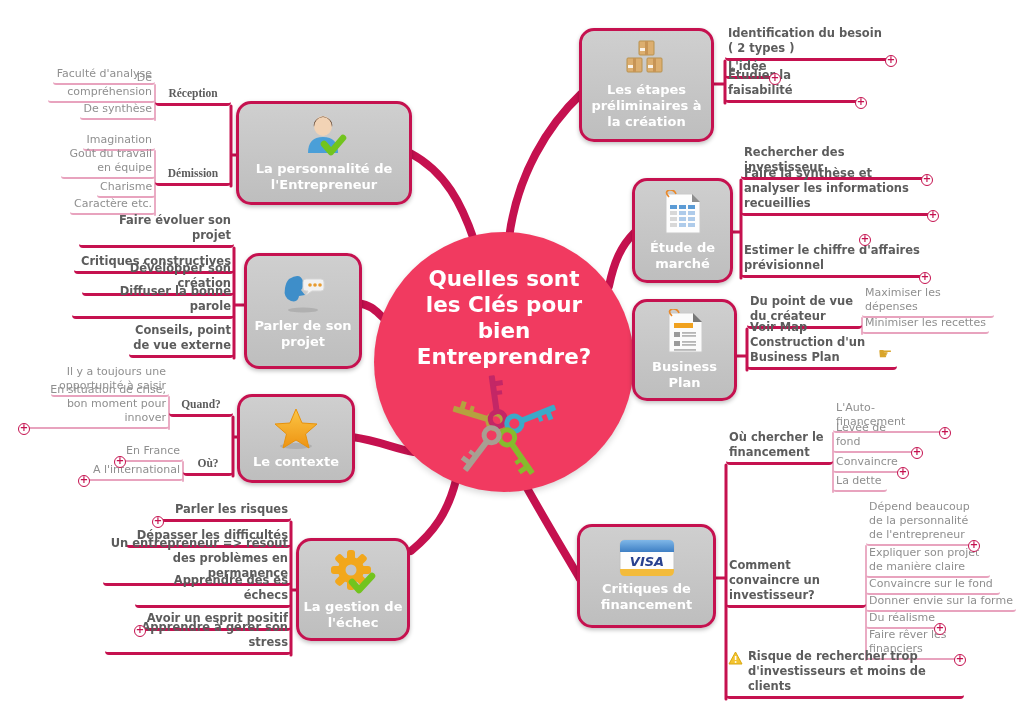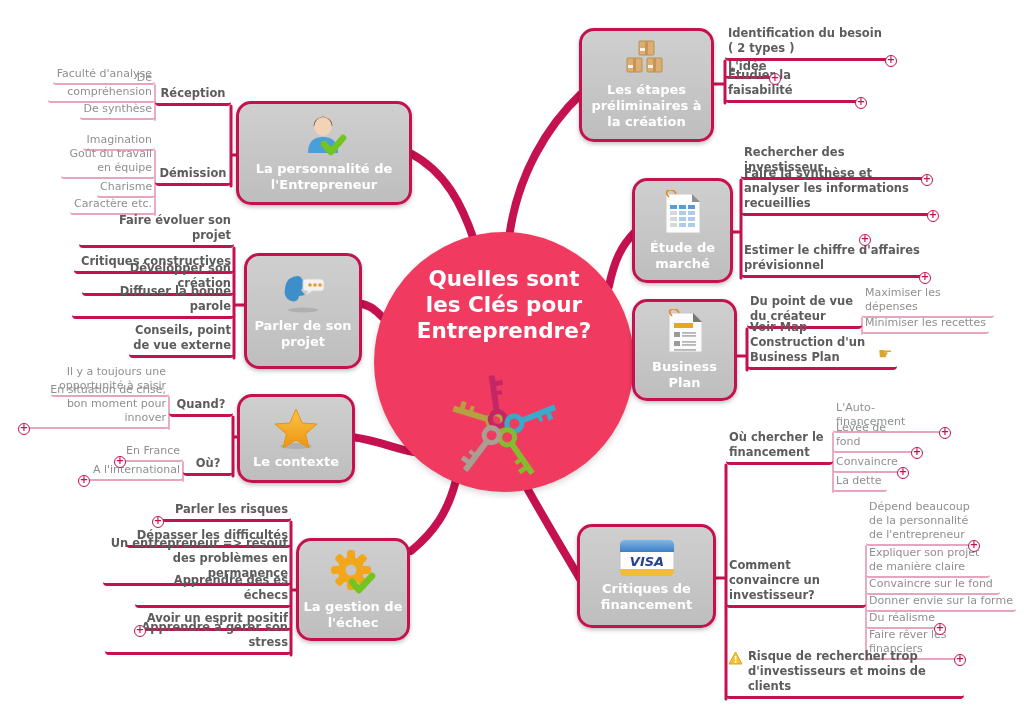--- a/index.html
+++ b/index.html
@@ -45,21 +45,21 @@
   .l2 {
     font-size:11.5px; font-weight:bold; color:#5C5C5C; line-height:15px;
     border-bottom:3px solid #C5114F; border-radius:0 0 4px 4px;
   }
   .l3 {
     font-size:11px; color:#8F8F8F; line-height:14px;
     border-bottom:2px solid #E8A3BE; border-radius:0 0 3px 3px;
   }
   .left  { text-align:right; }
   .right { text-align:left;margin-top:24px; }
-  .lc    { text-align:center; }
+  .lc    { text-align:center;font-family:Liberation Serif, serif; }
 
   
   .plus {
     position:absolute; z-index:3; width:12px; height:12px;
     border:1.5px solid #C5114F; border-radius:50%; background:#fff;
     color:#C5114F; cursor:pointer;
   }
   .plus::after {
     content:"+"; display:block; font-size:10px; font-weight:bold;
     line-height:8px; text-align:center;
@@ -110,20 +110,21 @@
       <path d="M862,318 L862,334"></path>
       <path d="M833,433 L833,492"></path>
       <path d="M866,546 L866,660"></path>
     </g>
   </svg>
 
   <div class="center-circle">
     <div class="center-text">
       <div>Quelles sont</div>
       <div>les Clés pour</div>
+      <div>bien</div>
       <div>Entreprendre?</div>
     </div>
     <svg class="keys-svg" width="190" height="120">
       <g transform="translate(97,52) rotate(197)">
         <circle cx="9" cy="0" r="7.5" fill="none" stroke="#B5A13F" stroke-width="5"></circle>
         <rect x="15" y="-3" width="38" height="6" rx="1" fill="#B5A13F"></rect>
         <rect x="42" y="2" width="5" height="8" fill="#B5A13F"></rect>
           <rect x="33" y="2" width="4" height="6" fill="#B5A13F"></rect>
       </g>
       <g transform="translate(92,56) rotate(262)">

